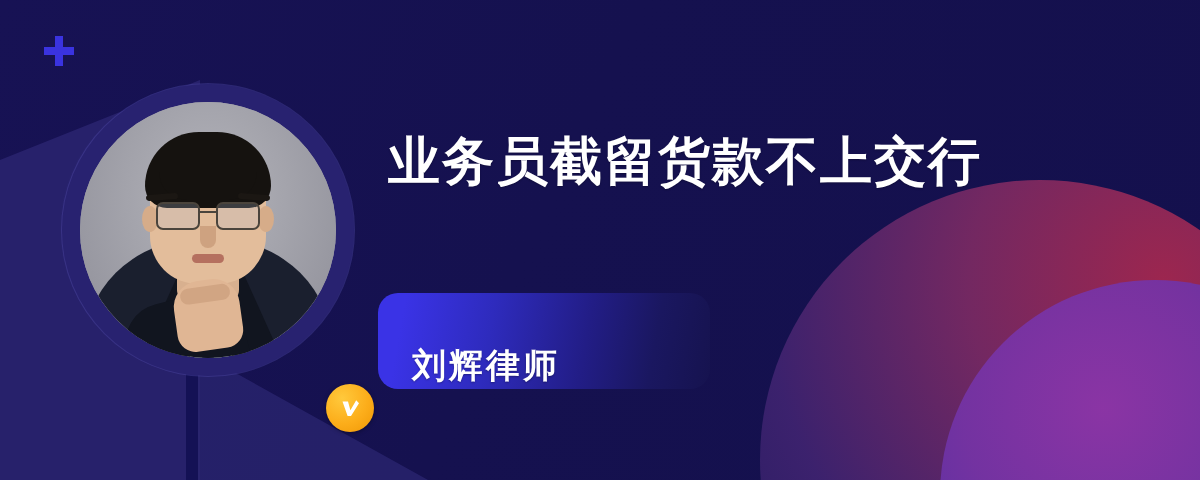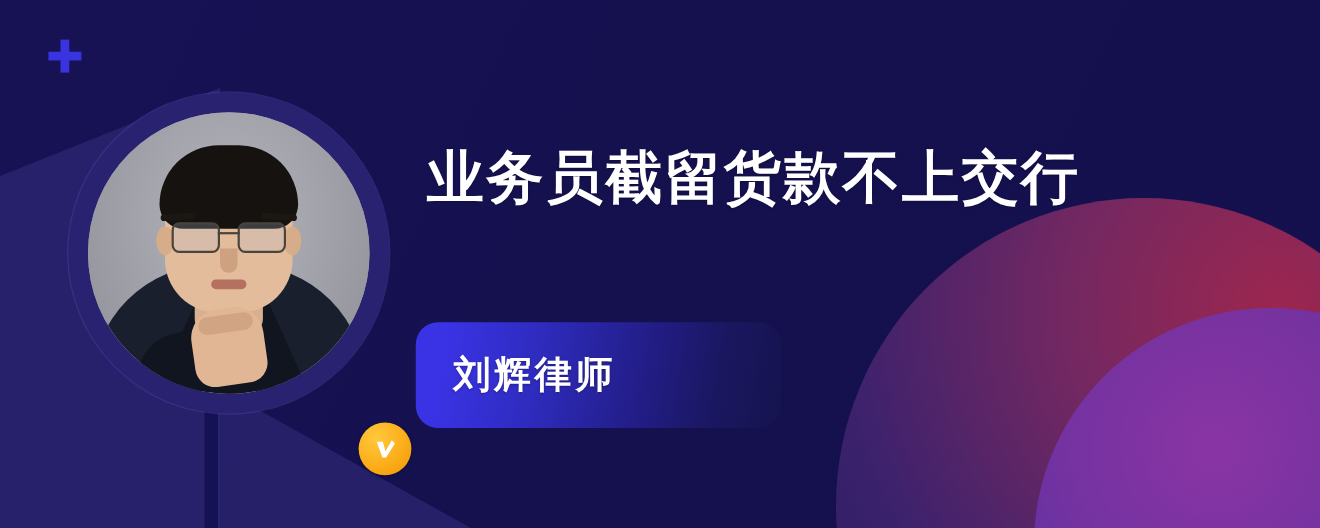--- a/index.html
+++ b/index.html
@@ -269,21 +269,21 @@
   
   .name-pill {
     position: absolute;
     left: 378px;
     top: 293px;
     width: 332px;
     height: 96px;
     border-radius: 20px;
     background: linear-gradient(100deg, #3a33e6 0%, #3a33e6 8%, #2e2bbd 34%, #221d86 62%, #1a1760 82%, #16134f 100%);
     display: flex;
-    align-items: center;
+    align-items: flex-end;
   }
   .name-pill .label {
     color: #ffffff;
     font-size: 34px;
     font-weight: bold;
     letter-spacing: 3px;
     margin-left: 34px;
     text-shadow: 0 1px 2px rgba(0,0,0,.3);
   }
 </style>

